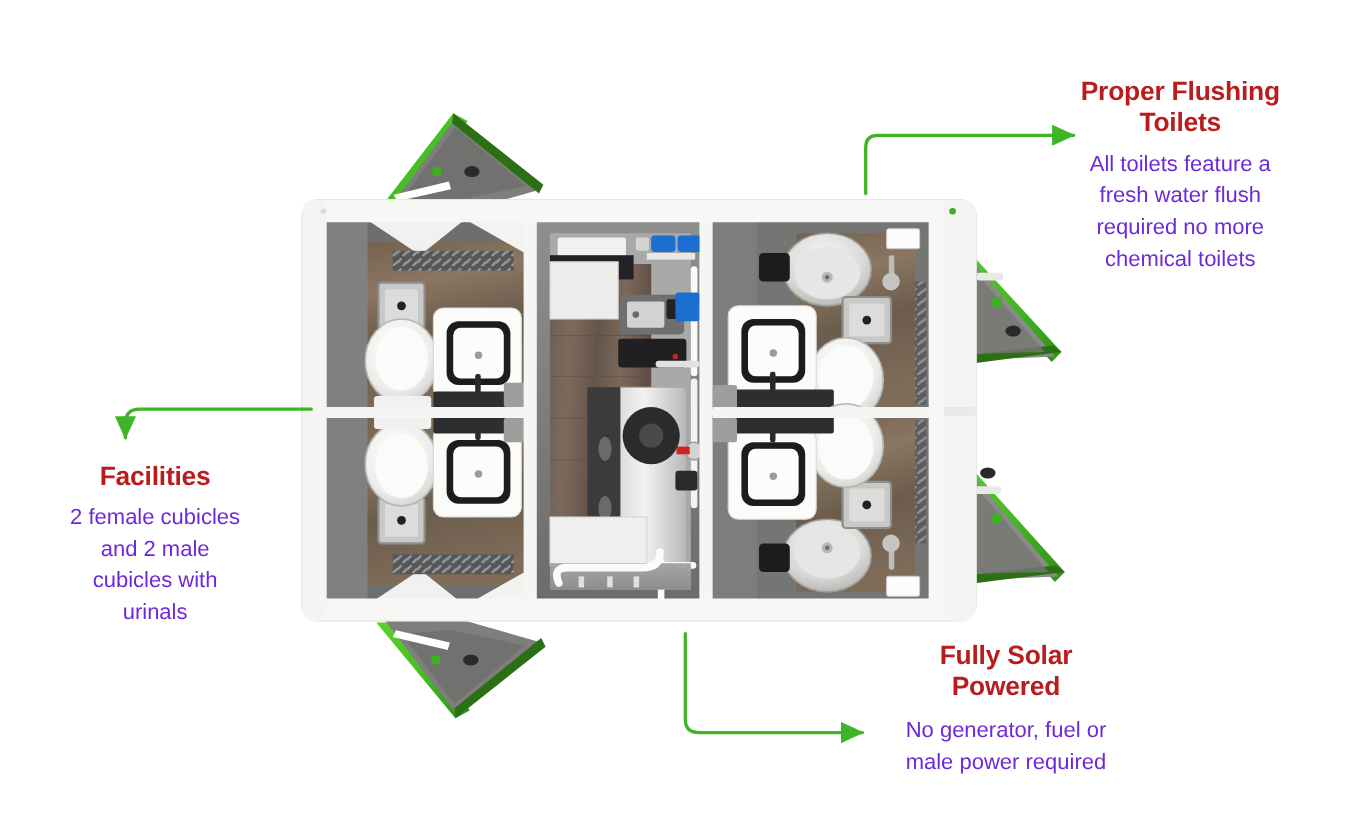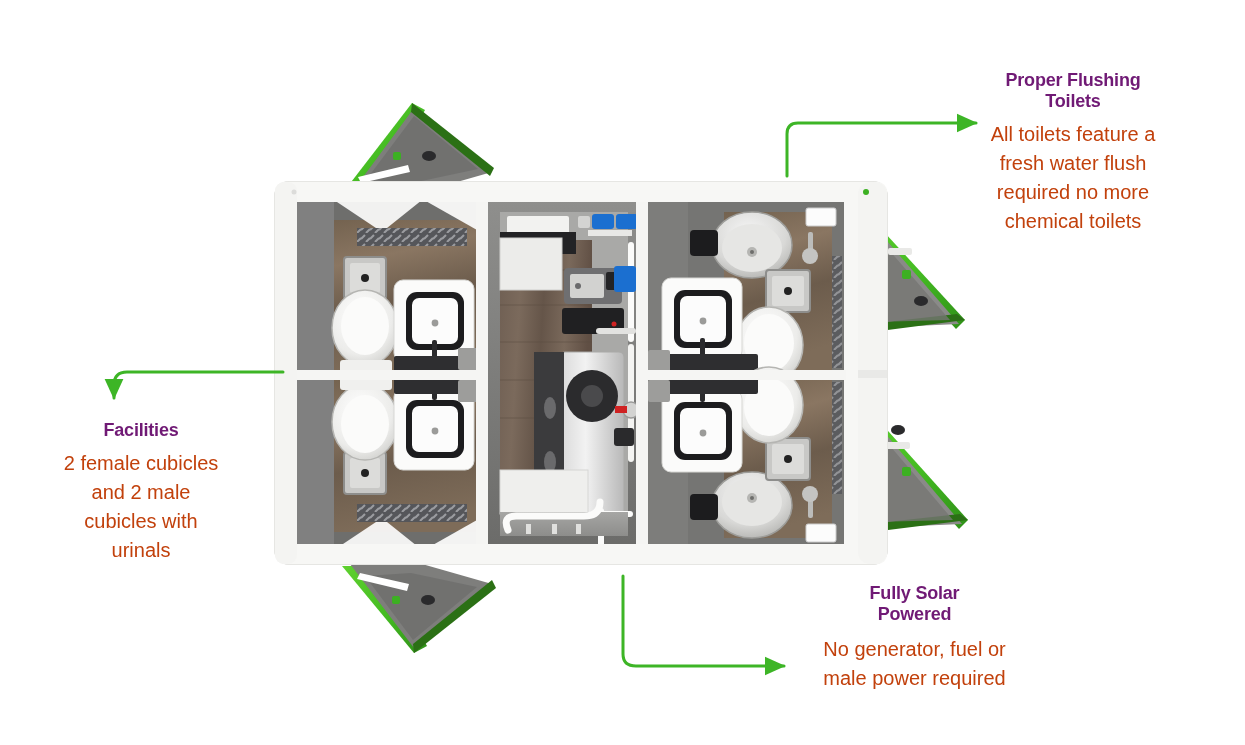--- a/index.html
+++ b/index.html
@@ -12,28 +12,28 @@
   }
   .stage {
     position: relative;
     width: 1245px; height: 745px;
     background: #ffffff;
   }
 
   
   .callout { position: absolute; text-align: center; }
   .callout .title {
-    color: #701a75;
+    color: #b91c1c;
     font-weight: bold;
-    font-size: 18px;
+    font-size: 24px;
     line-height: 1.18;
     letter-spacing: -0.2px;
   }
   .callout .body {
-    color: #c2410c;
+    color: #6d28d9;
     font-size: 20px;
     line-height: 1.45;
     margin-top: 8px;
   }
 
   #callout-flushing { left: 955px; top: 70px; width: 236px; }
   #callout-dualgender { left: 28px; top: 420px; width: 226px; }
   #callout-solar { left: 792px; top: 583px; width: 245px; }
   #callout-solar .body { margin-top: 10px; }
 

